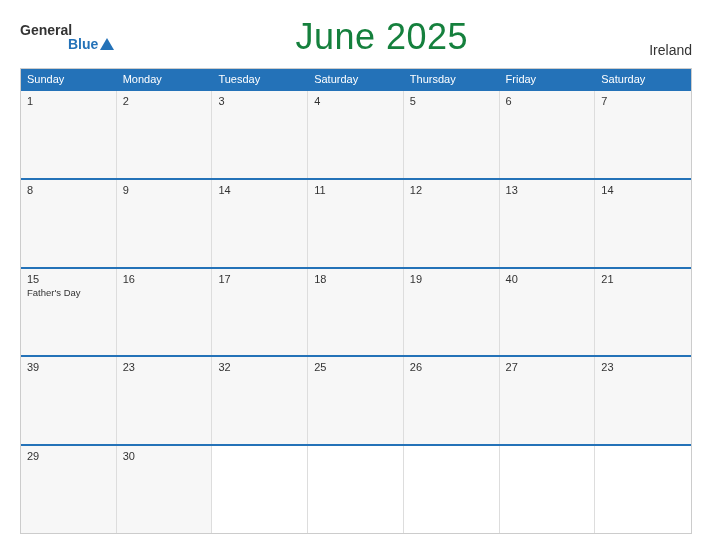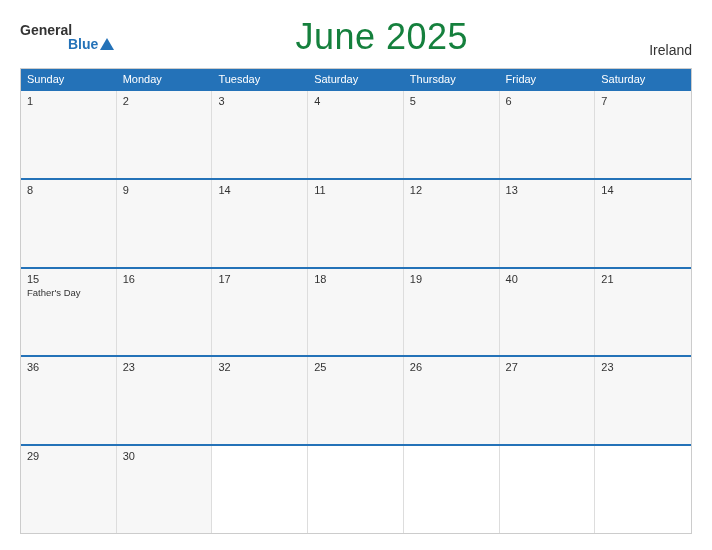--- a/index.html
+++ b/index.html
@@ -211,21 +211,21 @@
           </div>
           <div class="cal-cell">
             <span class="day-num">40</span>
           </div>
           <div class="cal-cell">
             <span class="day-num">21</span>
           </div>
         </div>
         <div class="cal-week">
           <div class="cal-cell">
-            <span class="day-num">36</span>
+            <span class="day-num">39</span>
           </div>
           <div class="cal-cell">
             <span class="day-num">23</span>
           </div>
           <div class="cal-cell">
             <span class="day-num">32</span>
           </div>
           <div class="cal-cell">
             <span class="day-num">25</span>
           </div>

